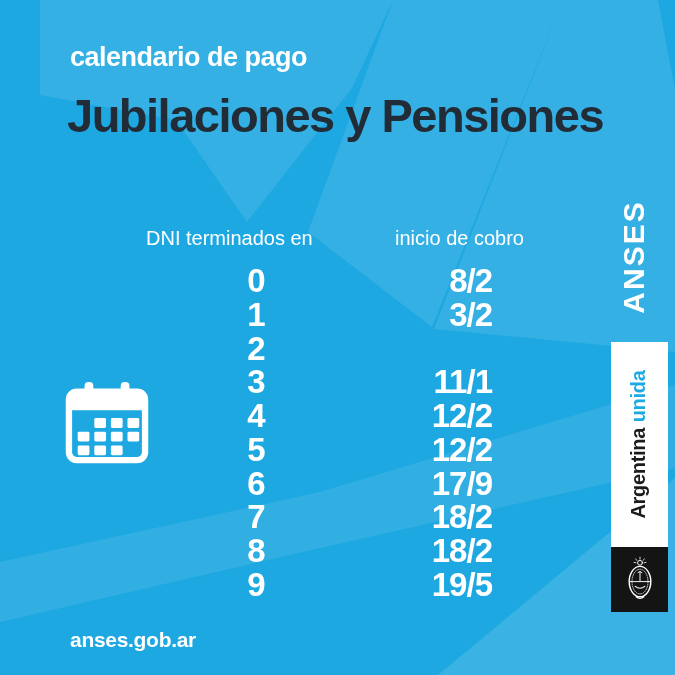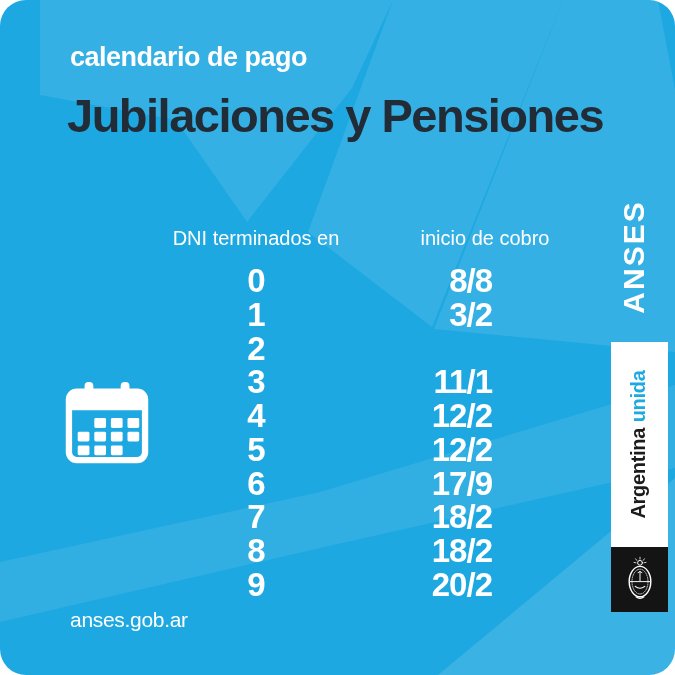--- a/index.html
+++ b/index.html
@@ -7,54 +7,54 @@
     --dark:#222c36;
     --white:#ffffff;
     --accent:#1da9e1;
     --black:#141414;
   }
   *{margin:0;padding:0;box-sizing:border-box;}
   html,body{width:675px;height:675px;}
   body{font-family:"Liberation Sans","DejaVu Sans",sans-serif;}
   .poster{
     position:relative;width:675px;height:675px;
-    background:var(--bg);overflow:hidden;border-radius:26px;
+    background:var(--bg);overflow:hidden;
   }
   .watermark{position:absolute;left:0;top:0;width:675px;height:675px;pointer-events:none;}
   .kicker{
     position:absolute;left:70px;top:42px;
     font-size:27px;font-weight:700;color:var(--white);letter-spacing:-0.5px;
   }
   .title1{
     position:absolute;left:67px;top:88px;
     font-size:47px;font-weight:700;color:var(--dark);letter-spacing:-1.5px;white-space:nowrap;
   }
   .title2{
     position:absolute;left:67px;top:142px;
     font-size:41px;font-weight:400;color:var(--dark);letter-spacing:-1px;white-space:nowrap;
   }
   .col-header{
     position:absolute;top:227px;
-    font-size:20px;font-weight:400;color:var(--white);text-align:center;white-space:nowrap;
+    font-size:20px;font-weight:400;color:var(--white);text-align:left;white-space:nowrap;
   }
   .col-header.dni{left:146px;width:220px;}
   .col-header.cobro{left:395px;width:180px;}
   .table-rows{
     position:absolute;left:176px;top:264px;width:316px;
   }
   .row{
     display:flex;align-items:center;height:33.8px;
     font-size:33px;font-weight:700;color:var(--white);letter-spacing:-1px;
   }
   .row .dni{width:160px;text-align:center;}
   .row .date{flex:1;text-align:right;}
   .cal-icon{position:absolute;left:64px;top:382px;width:86px;height:82px;}
   .website{
-    position:absolute;left:70px;top:608px;
-    font-size:21px;font-weight:400;color:var(--white);letter-spacing:-0.3px;
+    position:absolute;left:70px;top:628px;
+    font-size:21px;font-weight:700;color:var(--white);letter-spacing:-0.3px;
   }
   .anses-vertical{
     position:absolute;left:554px;top:240px;width:160px;height:34px;
     transform:rotate(-90deg);
     font-size:30px;font-weight:700;color:var(--white);letter-spacing:2px;
     text-align:center;line-height:34px;
   }
   .gov-banner{
     position:absolute;left:611px;top:342px;width:57px;height:205px;
     background:var(--white);
@@ -87,21 +87,21 @@
 
   <div class="kicker">calendario de pago</div>
   <div class="title1">Jubilaciones y Pensiones</div>
 
   <div class="col-header dni">DNI terminados en</div>
   <div class="col-header cobro">inicio de cobro</div>
 
   <div class="table-rows">
       <div class="row">
         <span class="dni">0</span>
-        <span class="date">8/8</span>
+        <span class="date">8/2</span>
       </div>
       <div class="row">
         <span class="dni">1</span>
         <span class="date">3/2</span>
       </div>
       <div class="row">
         <span class="dni">2</span>
       </div>
       <div class="row">
         <span class="dni">3</span>
@@ -122,21 +122,21 @@
       <div class="row">
         <span class="dni">7</span>
         <span class="date">18/2</span>
       </div>
       <div class="row">
         <span class="dni">8</span>
         <span class="date">18/2</span>
       </div>
       <div class="row">
         <span class="dni">9</span>
-        <span class="date">20/2</span>
+        <span class="date">19/5</span>
       </div>
     </div>
 
   <svg class="cal-icon" viewBox="0 0 86 84" xmlns="http://www.w3.org/2000/svg">
     <rect x="20" y="0" width="9" height="20" rx="4" fill="#ffffff"></rect>
     <rect x="57" y="0" width="9" height="20" rx="4" fill="#ffffff"></rect>
     <rect x="4" y="10" width="78" height="70" rx="8" fill="none" stroke="#ffffff" stroke-width="6.5"></rect>
     <path d="M4,18 a8,8 0 0 1 8,-8 h62 a8,8 0 0 1 8,8 v11 h-78 z" fill="#ffffff"></path>
     <g fill="#ffffff">
       <rect x="30" y="37" width="12" height="10" rx="1.5"></rect>

